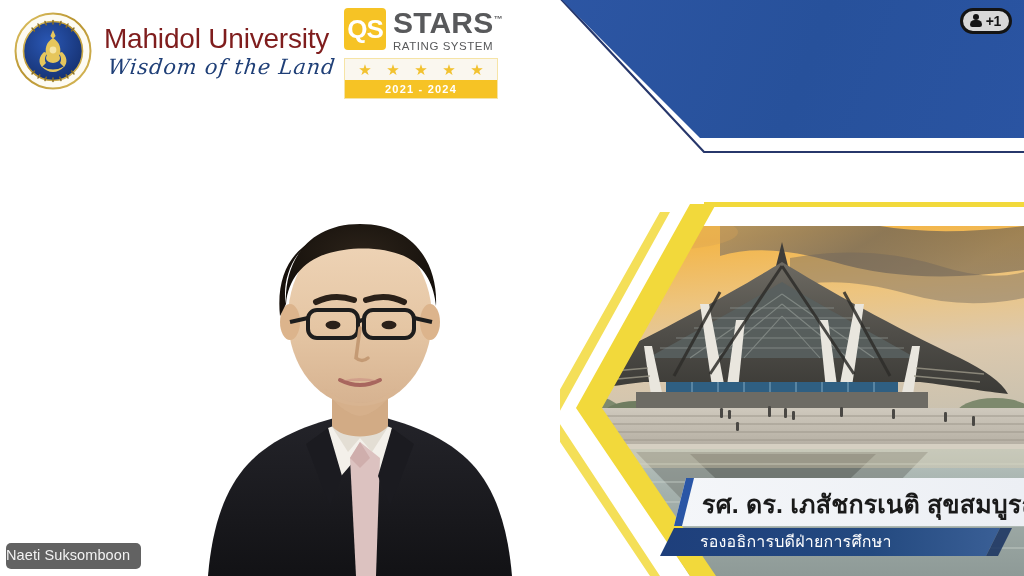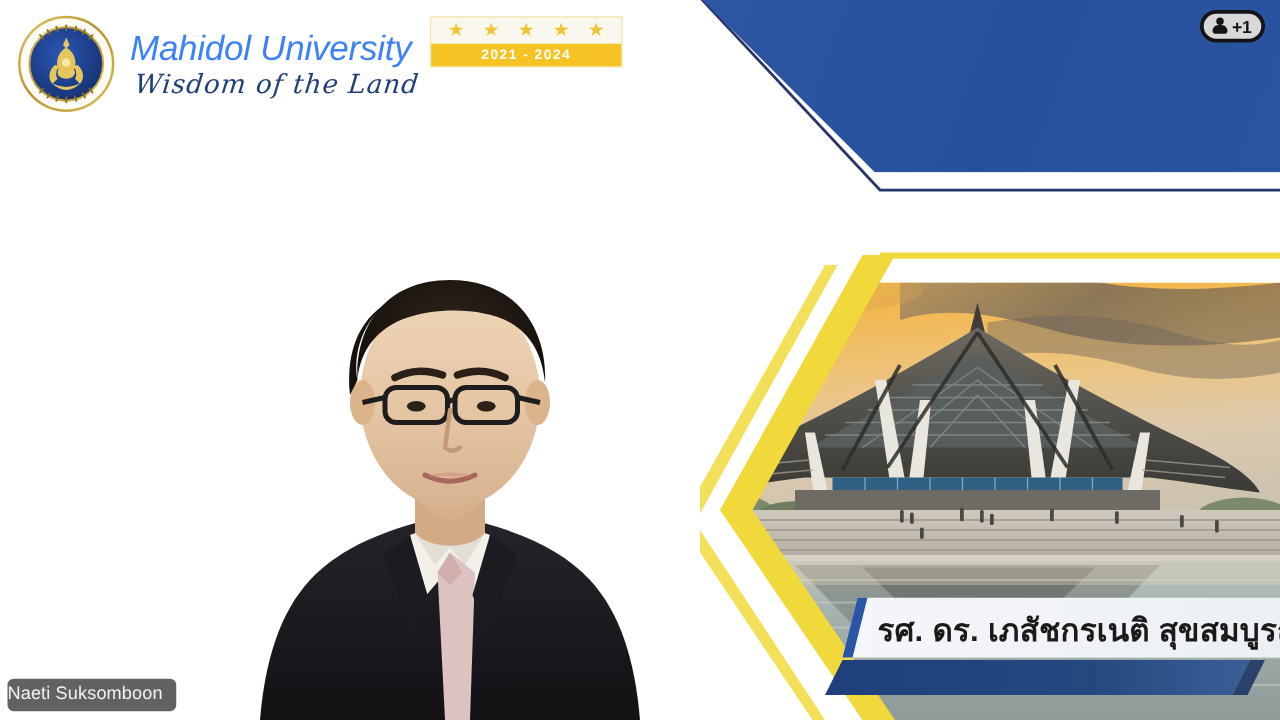--- a/index.html
+++ b/index.html
@@ -104,25 +104,24 @@
   }
   .mu-wordmark {
     display: flex;
     flex-direction: column;
     justify-content: center;
     padding-top: 2px;
   }
   .mu-name {
     font-size: 28px;
     font-weight: 400;
-    color: #3b82f6;
+    color: #7f1d1d;
     letter-spacing: -0.2px;
     line-height: 1.05;
     white-space: nowrap;
-    font-style: italic;
   }
   .mu-tagline {
     font-family: "DejaVu Serif", serif;
     font-style: italic;
     font-size: 21px;
     color: #1f3f77;
     letter-spacing: 0.8px;
     line-height: 1.25;
     padding-left: 4px;
     white-space: nowrap;
@@ -579,20 +578,31 @@
         <circle cx="39" cy="38" r="3.4" fill="#f6e6a8"></circle>
       </svg>
     </div>
     <div class="mu-wordmark">
       <div class="mu-name">Mahidol University</div>
       <div class="mu-tagline">Wisdom of the Land</div>
     </div>
   </div>
 
   <div class="qs-block">
+    <div class="qs-top">
+      <div class="qs-mark">
+        <span class="qs-mark-text">QS</span>
+      </div>
+      <div class="qs-words">
+        <div class="qs-stars-word">
+          <span>STARS</span><span class="qs-tm">™</span>
+        </div>
+        <div class="qs-rating-word">RATING SYSTEM</div>
+      </div>
+    </div>
     <div class="qs-starbar">
       <div class="qs-stars-row">
         <span class="qs-star">★</span>
         <span class="qs-star">★</span>
         <span class="qs-star">★</span>
         <span class="qs-star">★</span>
         <span class="qs-star">★</span>
       </div>
       <div class="qs-years">2021 - 2024</div>
     </div>
@@ -615,16 +625,17 @@
       <path d="M26 0 L 364 0 L 364 48 L 14 48 Z" fill="url(#plateG)"></path>
 
       <path d="M26 0 L 34 0 L 22 48 L 14 48 Z" fill="#2a56a6"></path>
 
       <path d="M14 50 L 340 50 L 326 78 L 0 78 Z" fill="url(#ribbonG)"></path>
 
       <path d="M340 50 L 352 50 L 338 78 L 326 78 Z" fill="#16305f" opacity="0.85"></path>
     </svg>
   </div>
   <div class="name-banner-text">รศ. ดร. เภสัชกรเนติ สุขสมบูรณ์</div>
+  <div class="role-banner-text">รองอธิการบดีฝ่ายการศึกษา</div>
 
   <div class="name-chip">Naeti Suksomboon</div>
 
 </div>
 
 </body></html>

